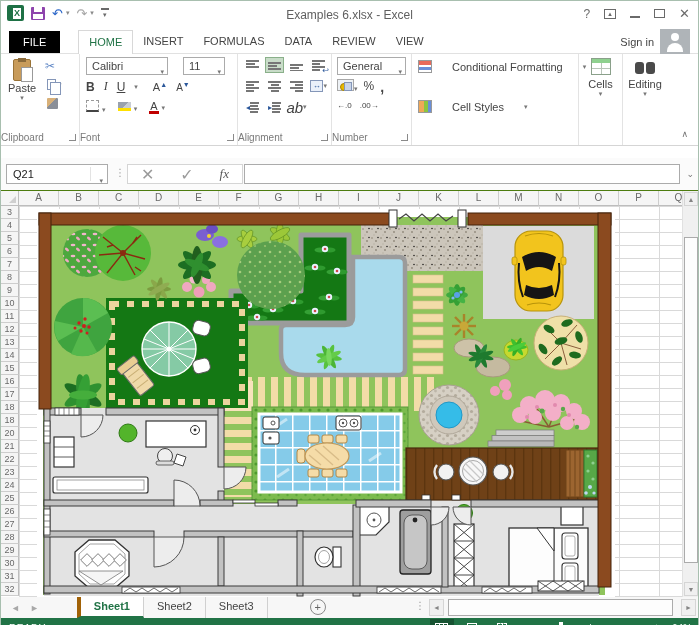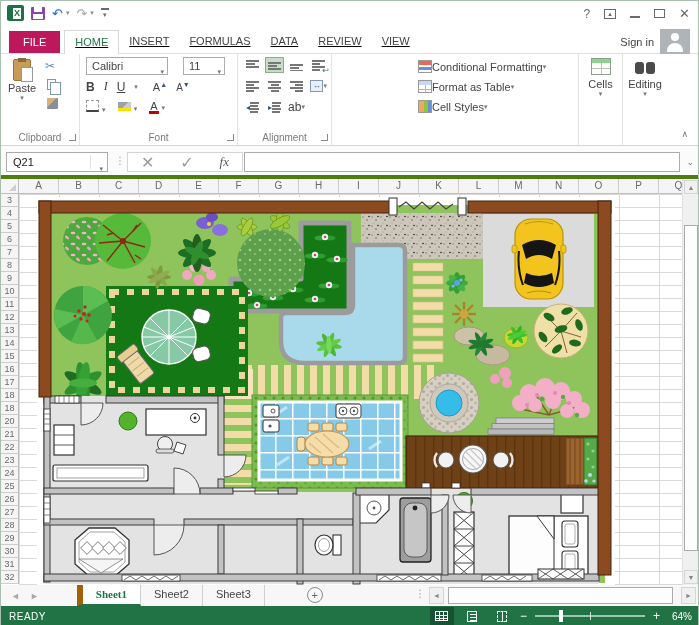--- a/index.html
+++ b/index.html
@@ -22,33 +22,33 @@
   .qatmore b { width:8px; height:2px; background:#6a6a6a; margin-bottom:1px; }
   .title { position:absolute; left:0; right:0; top:7px; text-align:center; font-size:12px; color:#5F5F5F; }
   .wctrls { position:absolute; right:8px; top:5px; display:flex; align-items:center; gap:14px; color:#6a6a6a; font-size:12px; }
   .wc-box { width:11px; height:9px; border:1px solid #6a6a6a; position:relative; }
   .wc-rdo { width:12px; height:10px; border:1px solid #6a6a6a; font-size:7px; line-height:8px; text-align:center; color:#6a6a6a; }
   .wc-min { width:10px; height:9px; border-bottom:2px solid #6a6a6a; }
   .wc-close { font-size:13px; }
 
   
   .tabrow { position:relative; height:25px; background:#fff; border-bottom:1px solid #E1E1E1; display:flex; align-items:flex-end; }
-  .filetab { background:#be185d; color:#fff; font-size:11px; padding:0 14px; height:22px; line-height:22px; margin-left:8px; }
-  .rtabs { display:flex; height:23px; margin-left:4px;text-decoration:underline; }
+  .filetab { background:#000000; color:#fff; font-size:11px; padding:0 14px; height:22px; line-height:22px; margin-left:8px; }
+  .rtabs { display:flex; height:23px; margin-left:18px; }
   .rtab { font-size:11px; color:#444; padding:0 10px; line-height:22px; cursor:default; }
   .rtab.active { background:#fff; color:#217346; border:1px solid #D8D8D8; border-bottom:none; margin-bottom:-1px; line-height:23px; }
   .signin { position:absolute; right:44px; top:7px; font-size:11px; color:#444; }
   .avatar { position:absolute; right:8px; top:0; width:30px; height:25px; background:#AFB4B8; }
   .avatar::before { content:""; position:absolute; left:11px; top:4px; width:8px; height:8px; border-radius:50%; background:#fff; }
   .avatar::after { content:""; position:absolute; left:7px; top:14px; width:16px; height:9px; border-radius:8px 8px 0 0; background:#fff; }
 
   
   .ribbon { position:relative; height:92px; background:#fff; border-bottom:1px solid #D5D5D5; font-size:11px; color:#444; }
   .rgroup { position:absolute; top:0; height:91px; border-right:1px solid #E3E3E3; }
-  .glabel { position:absolute; bottom:2px; left:0; right:0; text-align:center; font-size:10px; color:#7A7A7A; }
+  .glabel { position:absolute; bottom:2px; left:0; right:0; text-align:left; font-size:10px; color:#7A7A7A; }
   .launcher { position:absolute; right:3px; bottom:4px; width:7px; height:7px; border-right:1px solid #8a8a8a; border-bottom:1px solid #8a8a8a; }
   .dd { color:#777; font-size:7px; }
   .combo { position:absolute; height:18px; border:1px solid #ABABAB; background:#fff; font-size:11px; line-height:16px; padding-left:5px; }
   .combo .dd { position:absolute; right:3px; top:6px; }
 
   
   .pastebtn { position:absolute; left:4px; top:3px; width:34px; height:64px; text-align:center; }
   .clipicon { width:18px; height:22px; margin:2px auto 1px; background:#C89B5A; border:1px solid #9a7336; border-radius:2px; position:relative; }
   .clipicon::before { content:""; position:absolute; left:4px; top:-2px; width:8px; height:4px; background:#8a6a3a; }
   .clipicon::after { content:""; position:absolute; right:-3px; bottom:-2px; width:10px; height:13px; background:#fff; border:1px solid #999; }
@@ -80,52 +80,52 @@
   .b-top { background-size:13px 2px,9px 2px,13px 2px,0 0; background-position:0 0,0 3px,0 6px,0 0; }
   .b-mid { background-size:13px 2px,9px 2px,13px 2px,0 0; background-position:0 2px,0 5px,0 8px,0 0; }
   .b-bot { background-size:13px 2px,9px 2px,13px 2px,0 0; background-position:0 4px,0 7px,0 10px,0 0; }
   .b-left { background-size:13px 2px,8px 2px,13px 2px,8px 2px; background-position:0 0,0 3px,0 6px,0 9px; }
   .b-ctr { background-size:13px 2px,8px 2px,13px 2px,8px 2px; background-position:0 0,2.5px 3px,0 6px,2.5px 9px; }
   .b-right { background-size:13px 2px,8px 2px,13px 2px,8px 2px; background-position:0 0,5px 3px,0 6px,5px 9px; }
   .wrapic { position:relative; }
   .wrapic .arr { position:absolute; right:-2px; bottom:-3px; color:#2B579A; font-size:8px; }
   .mergeic { width:14px; height:12px; border:1px solid #8496B8; background:#EAF0FA; color:#2B579A; font-size:8px; text-align:center; line-height:10px; }
   .indic { color:#2B579A; font-size:8px; }
-  .orient { font-size:12px; color:#444; }
+  .orient { font-size:15px; font-style:italic; color:#444; }
 
   
   .acct { width:17px; height:12px; border:1px solid #a8a8a8; background:#EDF1F5; position:relative; }
   .acct::before { content:""; position:absolute; left:2px; top:3px; width:6px; height:6px; border-radius:50%; background:#E8B800; border:1px solid #a88400; }
   .acct::after { content:""; position:absolute; right:1px; top:2px; width:6px; height:7px; background:#C8D4E8; border:1px solid #8496B8; }
   .pct { font-size:12px; color:#444; }
   .comma { font-size:14px; color:#444; font-weight:bold; }
   .decic { font-size:8px; color:#444; letter-spacing:0; }
 
   
-  .styrow { position:absolute; left:6px; height:17px; display:flex; align-items:center; gap:0; white-space:nowrap; }
+  .styrow { position:absolute; left:6px; height:17px; display:flex; align-items:center; gap:20px; white-space:nowrap; }
   .cfic { width:14px; height:13px; border:1px solid #999; background:linear-gradient(#E86A5A 0 4px,#fff 4px 6px,#6A8FD8 6px 9px,#fff 9px); }
   .fatic { width:14px; height:13px; border:1px solid #999;
     background:linear-gradient(#C8D8F0 0 4px,transparent 4px),
     linear-gradient(90deg,transparent 0 6px,#aab8cc 6px 7px,transparent 7px),
     linear-gradient(transparent 0 8px,#aab8cc 8px 9px,transparent 9px); }
   .csic { width:14px; height:13px; border:1px solid #999; background:linear-gradient(90deg,#F0A858 0 5px,#8CC63F 5px 9px,#6A8FD8 9px); }
 
   
   .bigbtn { position:absolute; left:0; right:0; top:4px; text-align:center; }
   .cellsic { width:20px; height:17px; margin:0 auto 3px; border:1px solid #8aa08a; background:
     linear-gradient(#8FD18F 0 4px,transparent 4px),
     linear-gradient(90deg,transparent 0 9px,#b8c4b8 9px 10px,transparent 10px),
     linear-gradient(transparent 0 9px,#b8c4b8 9px 10px,transparent 10px); }
   .binoc { width:22px; height:15px; margin:1px auto 4px; position:relative; }
   .binoc::before,.binoc::after { content:""; position:absolute; top:3px; width:9px; height:12px; background:#4a4a4a; border-radius:3px; }
   .binoc::before { left:1px; } .binoc::after { right:1px; }
   .collapse { position:absolute; right:10px; bottom:6px; color:#777; font-size:9px; }
 
   
-  .fxrow { position:relative; height:33px; background:#FBFBFB; border-bottom:4px solid #4d7c0f; }
+  .fxrow { position:relative; height:33px; background:#FBFBFB; border-bottom:1px solid #4d7c0f;margin-top:12px; }
   .namebox { position:absolute; left:5px; top:6px; width:102px; height:20px; border:1px solid #ABABAB; background:#fff; font-size:11px; line-height:18px; padding-left:6px; color:#222; }
   .namebox .dd { position:absolute; right:4px; top:7px; }
   .namebox .ddsep { position:absolute; right:16px; top:2px; bottom:2px; width:1px; background:#E3E3E3; }
   .fxdots { position:absolute; left:114px; top:9px; color:#9a9a9a; font-size:10px; letter-spacing:0; }
   .fxbtns { position:absolute; left:126px; top:6px; width:116px; height:20px; border:1px solid #D5D5D5; background:#fff; display:flex; align-items:center; justify-content:space-around; color:#9a9a9a; }
   .fxbtns .fx { color:#5a5a5a; font-family:"Liberation Serif",serif; font-style:italic; font-size:13px; }
   .fxfield { position:absolute; left:243px; top:6px; right:18px; height:20px; border:1px solid #ABABAB; background:#fff; }
   .fxchev { position:absolute; right:4px; top:11px; color:#777; font-size:9px; }
 
   
@@ -143,21 +143,21 @@
   .vscroll { position:absolute; right:0; top:0; width:16px; height:100%; background:#F0F0F0; border-left:1px solid #E1E1E1; }
   .vs-btn { position:absolute; left:1px; width:14px; height:14px; background:#F0F0F0; border:1px solid #D5D5D5; color:#848484; font-size:7px; text-align:center; line-height:13px; }
   .vs-up { top:1px; } .vs-down { bottom:1px; }
   .vs-thumb { position:absolute; left:1px; top:46px; width:14px; height:326px; background:#FDFDFD; border:1px solid #ABABAB; }
 
   
   .sheetbar { position:relative; height:21px; background:#F7F7F7; display:flex; align-items:stretch; font-size:11px; }
   .snav { display:flex; align-items:center; gap:10px; padding:0 10px 0 10px; color:#A8A8A8; font-size:9px; }
   .stabs { display:flex; margin-left:28px; }
   .stab { padding:0 13px; line-height:19px; color:#444; border-right:1px solid #D0D0D0; background:transparent; }
-  .stab:first-child { border-left:6px solid #a16207;font-family:Liberation Serif, serif; }
+  .stab:first-child { border-left:4px solid #a16207; }
   .stab.active { background:#fff; color:#217346; font-weight:bold; border-bottom:2px solid #217346; }
   .addsheet { width:16px; height:16px; margin:2px 0 0 42px; border:1px solid #8a8a8a; border-radius:50%; color:#666; font-size:11px; line-height:14px; text-align:center; }
   .sbdots { position:absolute; left:414px; top:3px; color:#9a9a9a; font-size:10px; }
   .hscroll { position:absolute; left:428px; right:2px; top:2px; bottom:2px; }
   .hs-btn { position:absolute; top:0; bottom:0; width:15px; background:#F0F0F0; border:1px solid #D5D5D5; color:#848484; font-size:7px; text-align:center; line-height:15px; }
   .hs-left { left:0; } .hs-right { right:0; }
   .hs-thumb { position:absolute; left:19px; right:23px; top:0; bottom:0; background:#FDFDFD; border:1px solid #ABABAB; }
 
   
   .statusbar { position:relative; height:20px; background:#217346; color:#fff; display:flex; align-items:center; padding:0 8px; }
@@ -189,20 +189,21 @@
       <span class="saveicon"></span>
       <span class="undo">↶</span>
         <span class="tinydd">▾</span>
       <span class="redo">↷</span>
         <span class="tinydd">▾</span>
       <span class="qatmore">
           <b></b>
           <span>▾</span>
         </span>
     </div>
+    <div class="title">Examples 6.xlsx - Excel</div>
     <div class="wctrls">
       <span>?</span>
       <span class="wc-rdo">▴</span>
       <span class="wc-min"></span>
       <span class="wc-box"></span>
       <span class="wc-close">✕</span>
     </div>
   </div>
 
   <div class="tabrow">
@@ -305,30 +306,39 @@
           </span>
         <span class="aic">
             <span class="orient">ab</span>
             <span class="dd">▾</span>
           </span>
       </div>
       <div class="glabel">Alignment</div>
       <span class="launcher"></span>
     </div>
 
+    <div class="rgroup" style="left:331px;width:80px">
+      <div class="combo" style="left:5px;top:3px;width:69px"><span>General</span><span class="dd">▾</span></div>
+      <div class="arow" style="top:25px;left:5px;gap:6px">
+        <span><span class="acct" style="display:inline-block"></span><span class="dd">▾</span></span>
+        <span class="pct">%</span>
+        <span class="comma">,</span>
+      </div>
+      <div class="arow" style="top:47px;left:5px;gap:8px">
+        <span class="decic">←.0</span>
+        <span class="decic">.00→</span>
+      </div>
+      <div class="glabel">Number</div>
+      <span class="launcher"></span>
+    </div>
 
     <div class="rgroup" style="left:411px;width:167px">
       <div class="styrow" style="top:4px">
         <span class="cfic"></span>
         <span>Conditional Formatting</span>
-          <span class="dd">▾</span>
-      </div>
-      <div class="styrow" style="top:24px">
-        <span class="fatic"></span>
-        <span>Format as Table</span>
           <span class="dd">▾</span>
       </div>
       <div class="styrow" style="top:44px">
         <span class="csic"></span>
         <span>Cell Styles</span>
           <span class="dd">▾</span>
       </div>
     </div>
 
     <div class="rgroup" style="left:622px;width:44px;border-right:none">

